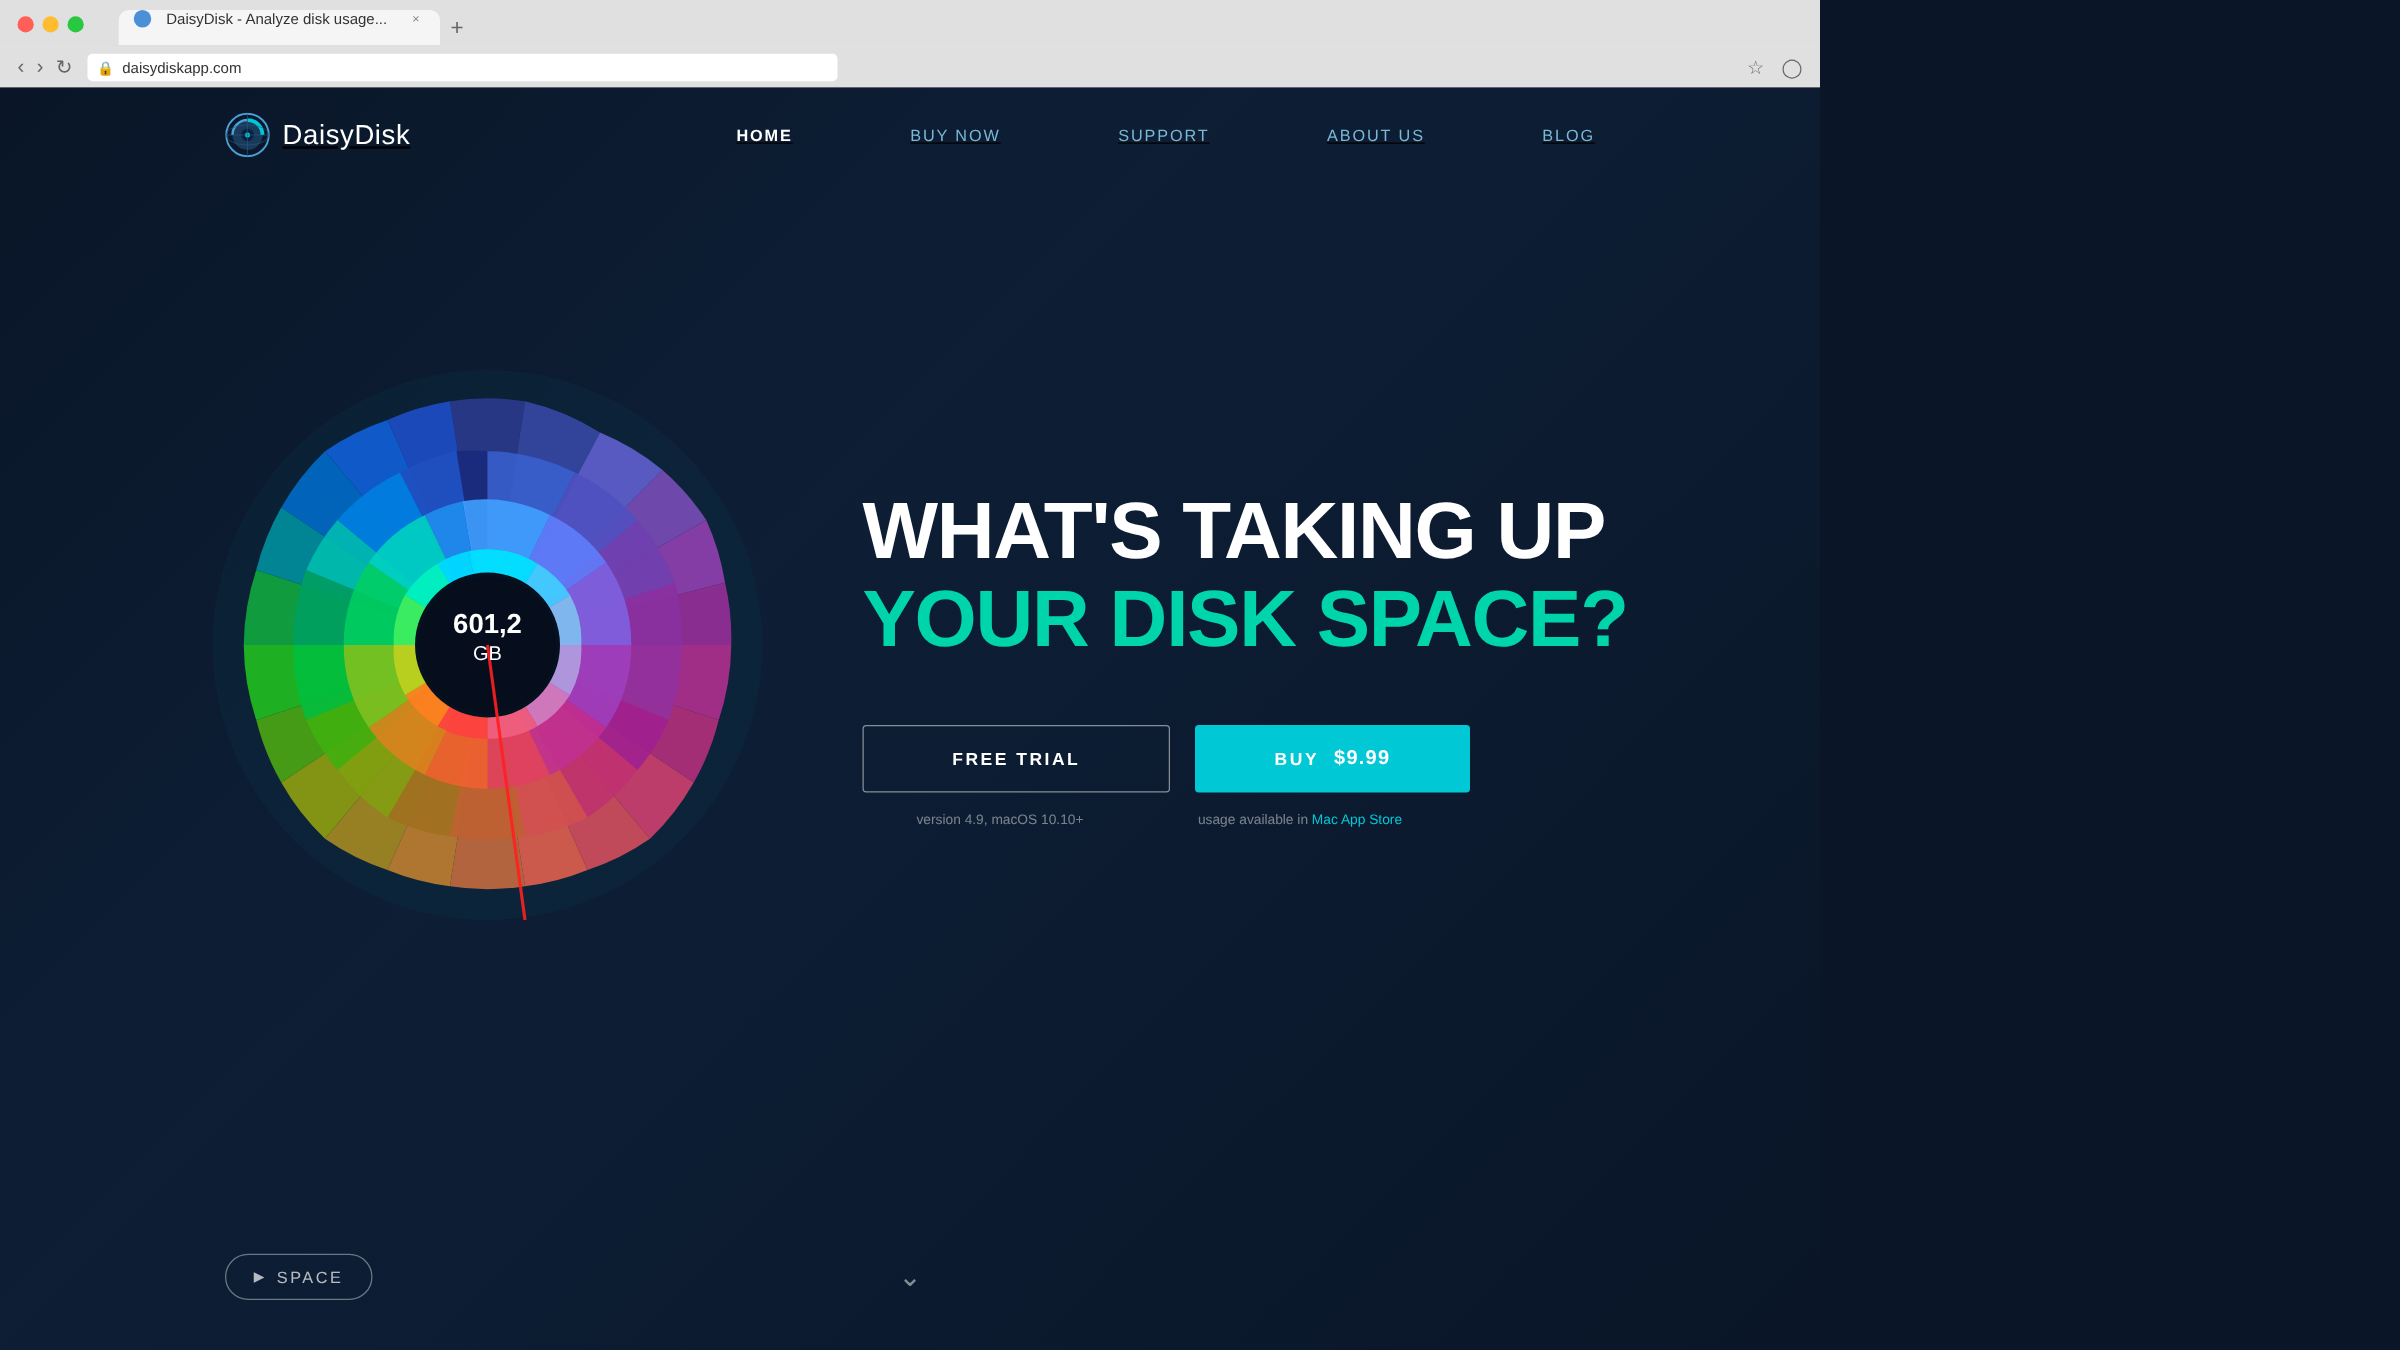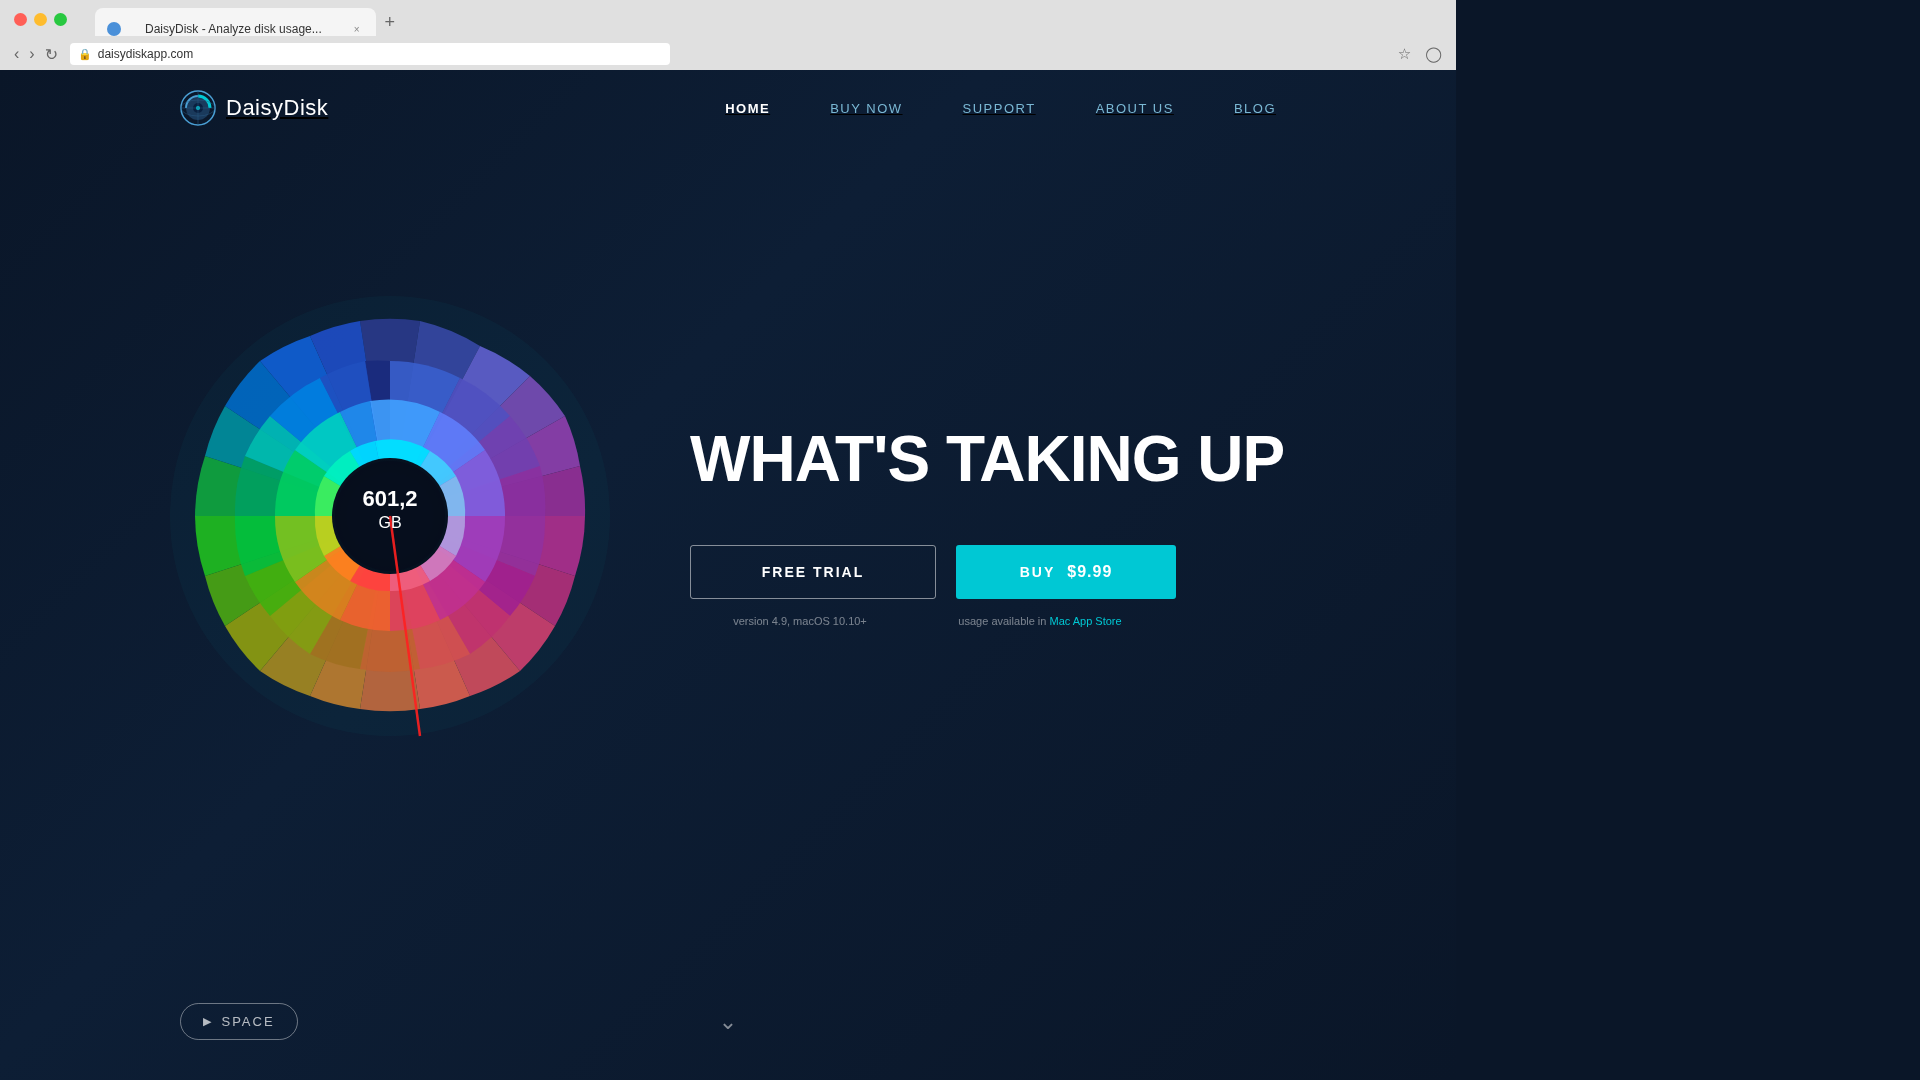--- a/index.html
+++ b/index.html
@@ -50,23 +50,23 @@
       display: flex;
       align-items: flex-end;
       padding: 0 10px;
     }
 
     .tab {
       background: #f5f5f5;
       border-radius: 8px 8px 0 0;
       height: 28px;
       display: flex;
-      align-items: flex-end;
+      align-items: flex-start;
       padding: 0 12px;
-      gap: 24px;
+      gap: 12px;
       min-width: 200px;
     }
 
     .tab-favicon {
       width: 14px;
       height: 14px;
       background: #4a90d9;
       border-radius: 50%;
     }
 
@@ -201,20 +201,21 @@
     }
 
     .nav-link {
       font-size: 13px;
       letter-spacing: 1.5px;
       text-transform: uppercase;
       color: #7ab8d4;
       text-decoration: none;
       cursor: pointer;
       font-weight: 400;
+      margin-left: 34px;
     }
 
     .nav-link.active {
       color: white;
       font-weight: 600;
     }
 
     
     .hero {
       display: flex;
@@ -526,20 +527,21 @@
         <line x1="240" y1="270" x2="270" y2="490" stroke="#ff2020" stroke-width="2.5" opacity="0.9"></line>
 
         <text x="240" y="260" text-anchor="middle" fill="white" font-size="22" font-weight="600" font-family="-apple-system, Arial">601,2</text>
         <text x="240" y="282" text-anchor="middle" fill="white" font-size="16" font-weight="400" font-family="-apple-system, Arial">GB</text>
       </svg>
     </div>
 
     <div class="hero-text">
       <h1 class="hero-headline">
         <span>WHAT'S TAKING UP</span><br>
+        <span class="highlight">YOUR DISK SPACE?</span>
       </h1>
 
       <div class="hero-buttons">
         <button class="btn-trial">FREE TRIAL</button>
         <button class="btn-buy">
           <span class="buy-label">BUY</span>
           <span class="buy-price">$9.99</span>
         </button>
       </div>
 

